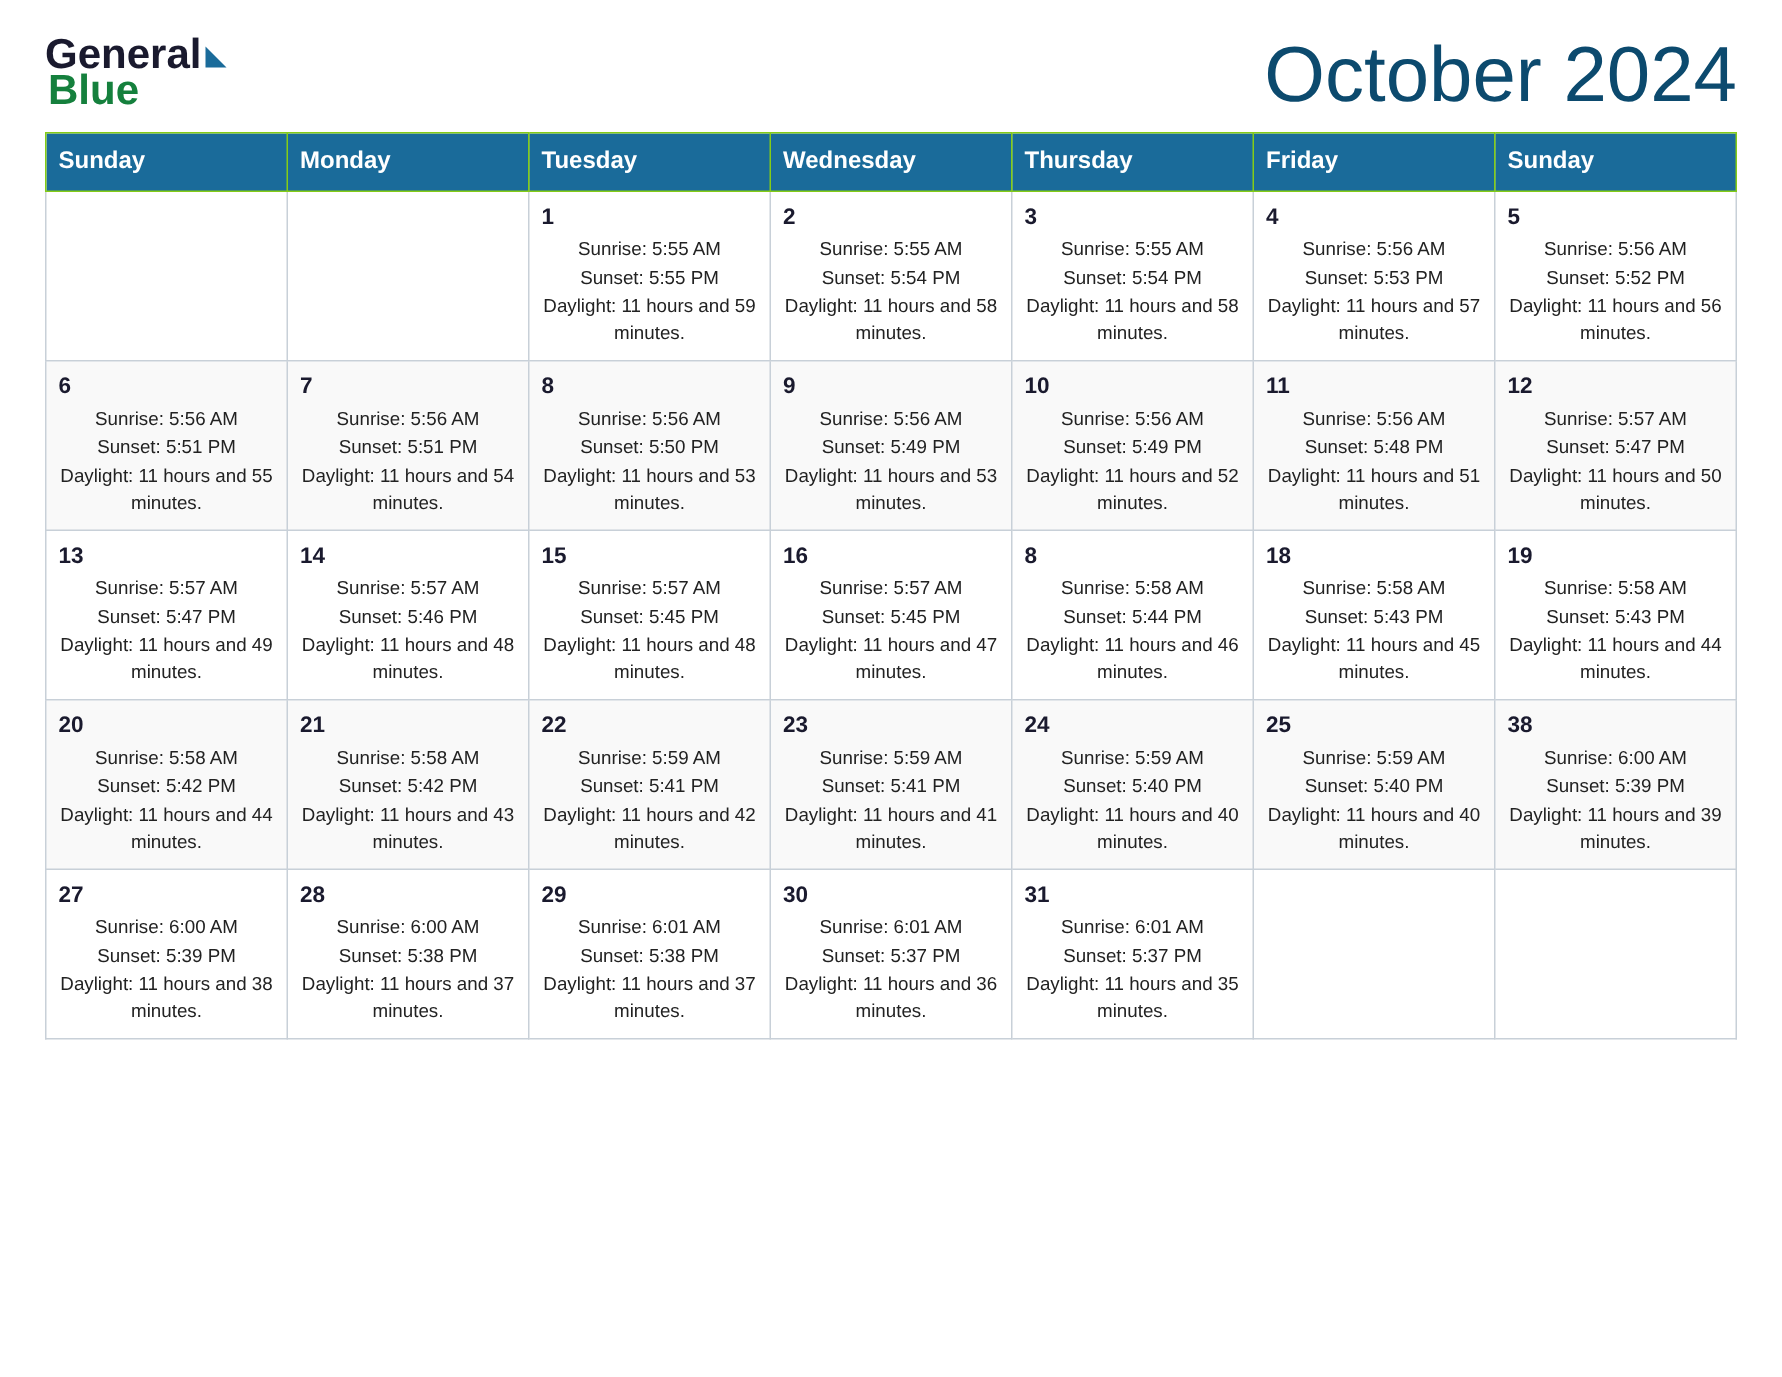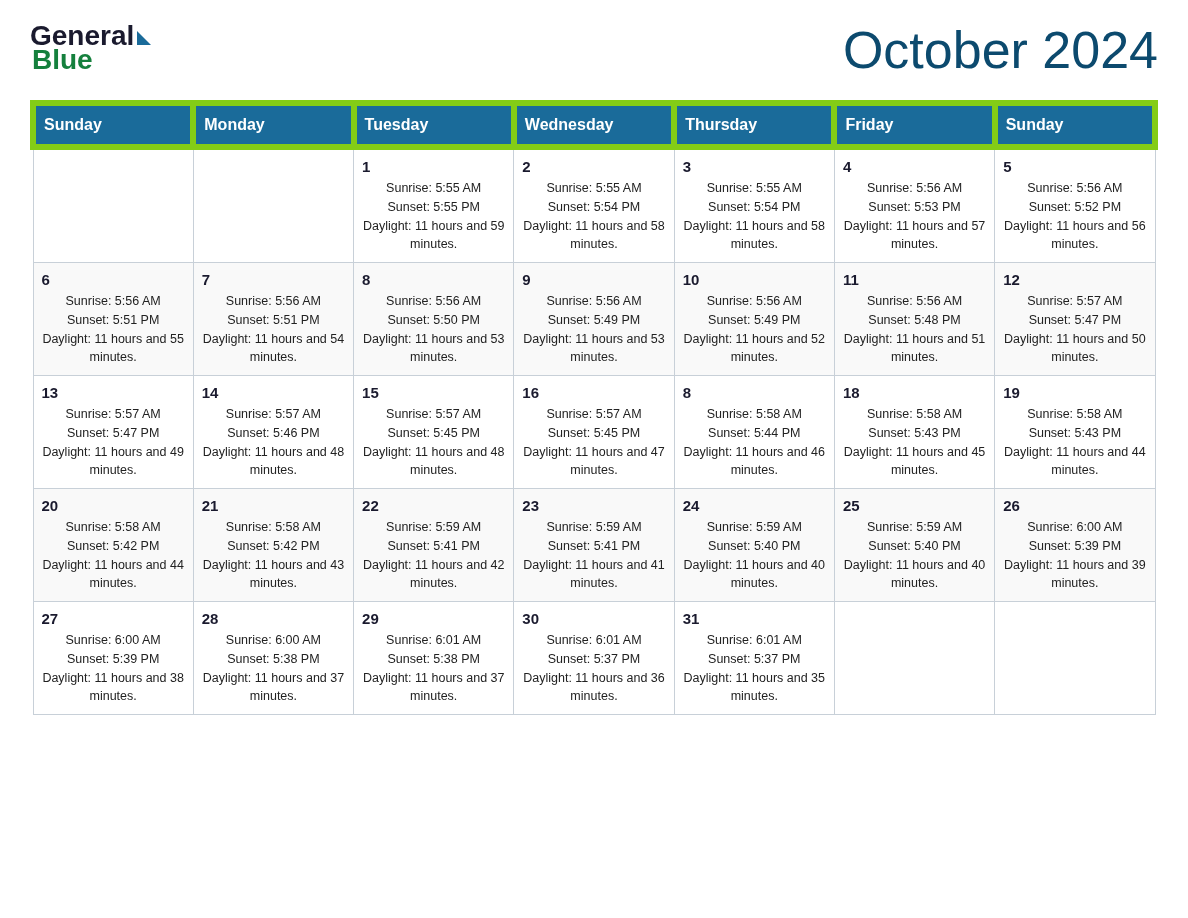--- a/index.html
+++ b/index.html
@@ -7,21 +7,21 @@
       font-family: Arial, sans-serif;
       background: #fff;
       width: 1188px;
       min-height: 918px;
       padding: 20px 30px;
     }
     .header {
       display: flex;
       justify-content: space-between;
       align-items: flex-start;
-      margin-bottom: 20px;
+      margin-bottom: 8px;
     }
     .logo {
       display: flex;
       flex-direction: column;
       align-items: flex-start;
     }
     .logo-text {
       display: flex;
       align-items: center;
     }
@@ -64,21 +64,21 @@
       border-collapse: collapse;
       border: 1px solid #b0b8c1;
     }
     .calendar-table th {
       background-color: #1a6b9a;
       color: #fff;
       padding: 10px 8px;
       font-size: 16px;
       font-weight: bold;
       text-align: left;
-      border: 6px solid #84cc16;
+      border: 1px solid #84cc16;
     }
     .calendar-table td {
       vertical-align: top;
       padding: 8px;
       border: 1px solid #c8d0d8;
       width: 14.28%;
       min-height: 100px;
       height: 110px;
     }
     .day-number {
@@ -237,21 +237,21 @@
         </td>
         <td>
           <div class="day-number">24</div>
           <div class="day-info">Sunrise: 5:59 AM<br>Sunset: 5:40 PM<br>Daylight: 11 hours and 40 minutes.</div>
         </td>
         <td>
           <div class="day-number">25</div>
           <div class="day-info">Sunrise: 5:59 AM<br>Sunset: 5:40 PM<br>Daylight: 11 hours and 40 minutes.</div>
         </td>
         <td>
-          <div class="day-number">26</div>
+          <div class="day-number">38</div>
           <div class="day-info">Sunrise: 6:00 AM<br>Sunset: 5:39 PM<br>Daylight: 11 hours and 39 minutes.</div>
         </td>
       </tr>
       <tr>
         <td>
           <div class="day-number">27</div>
           <div class="day-info">Sunrise: 6:00 AM<br>Sunset: 5:39 PM<br>Daylight: 11 hours and 38 minutes.</div>
         </td>
         <td>
           <div class="day-number">28</div>

